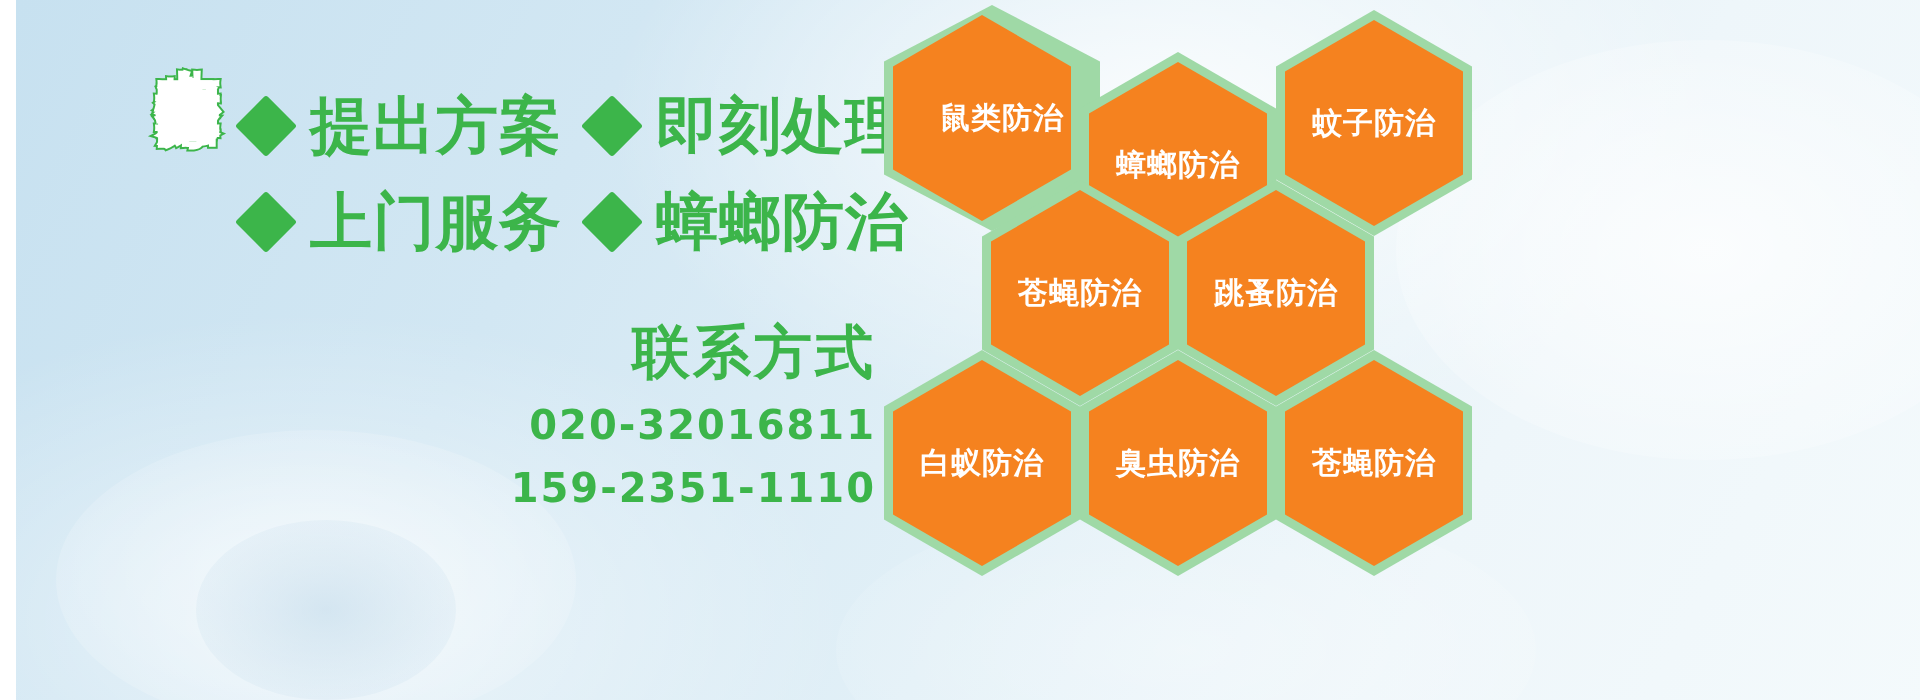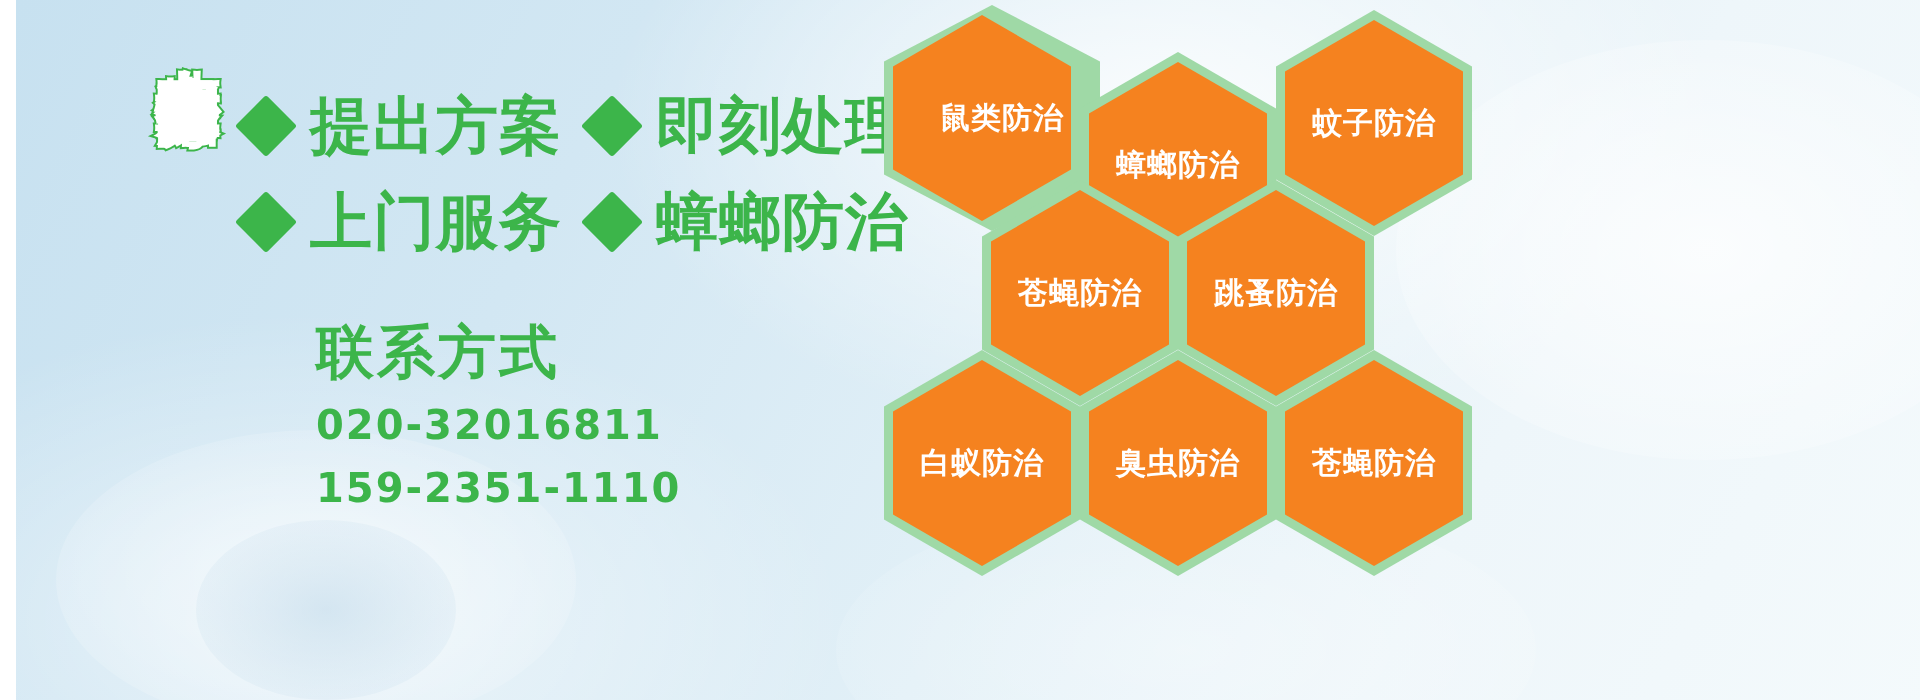--- a/index.html
+++ b/index.html
@@ -78,21 +78,21 @@
     border-radius: 3px;
   }
   .slogan-text { margin-right: 28px; white-space: nowrap; }
 
   
   #contact-block {
     position: absolute;
     left: 300px;
     top: 318px;
     width: 560px;
-    text-align: left;
+    text-align: right;
     color: #3cb54a;
   }
   #contact-heading {
     font-size: 58px;
     font-weight: 700;
     letter-spacing: 3px;
     line-height: 1.2;
     font-family: "DejaVu Sans", "Liberation Sans", sans-serif;
   }
   .phone-line {

